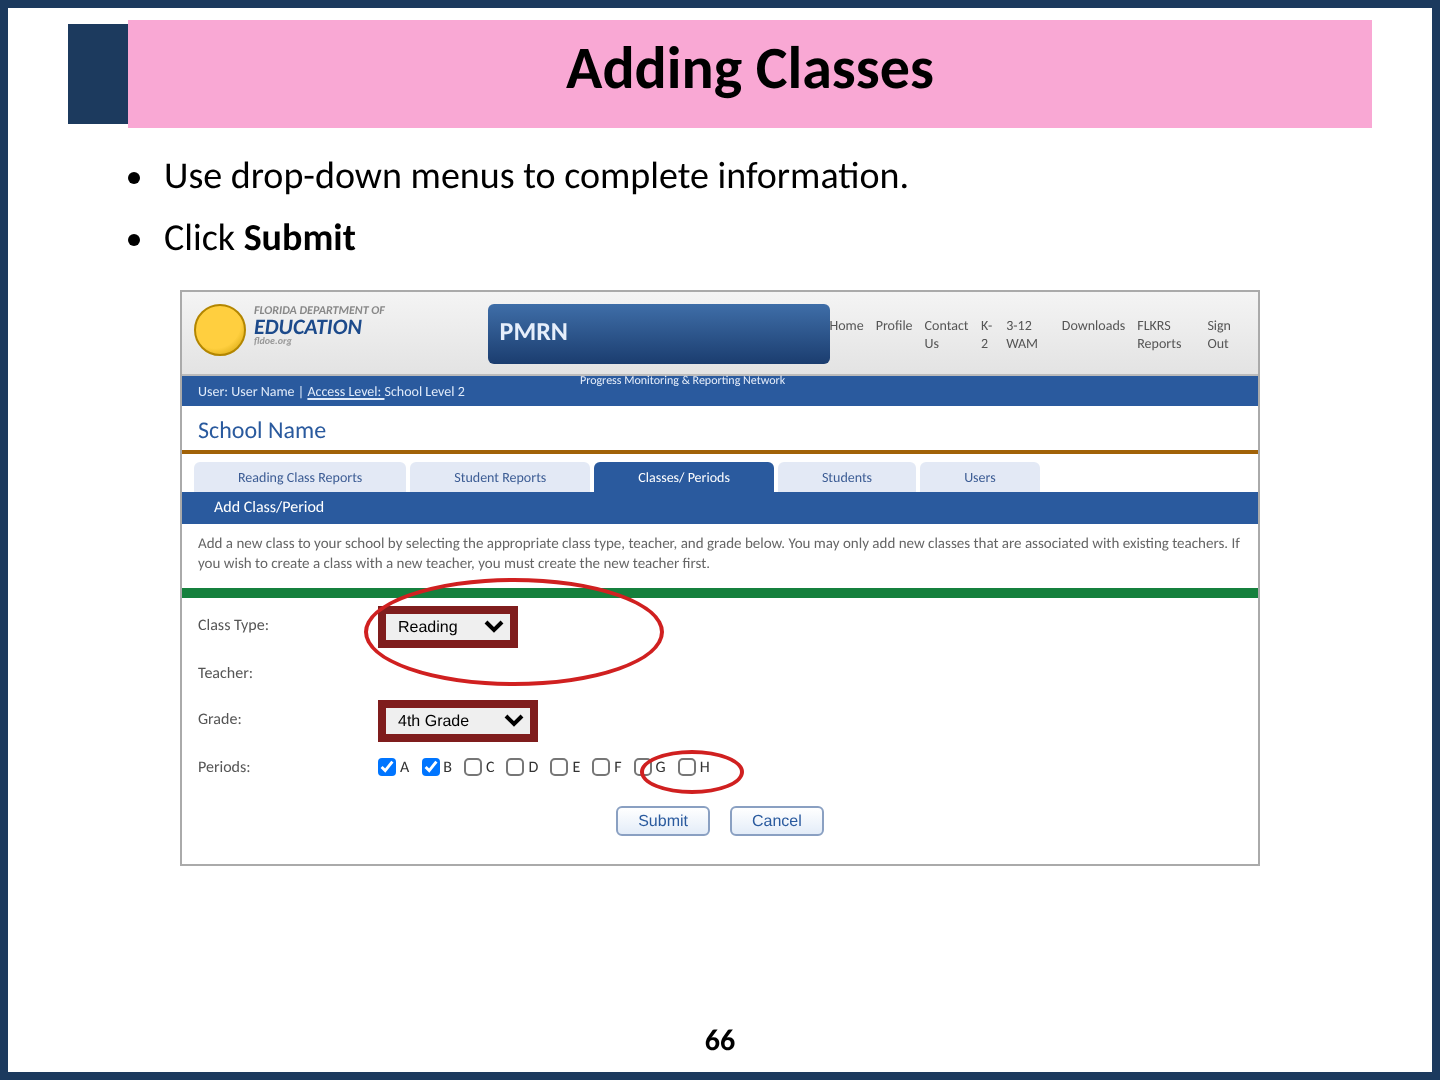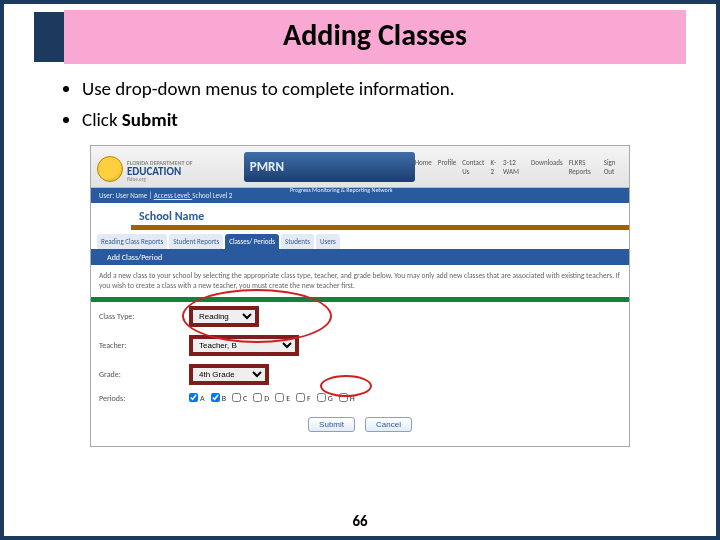--- a/index.html
+++ b/index.html
@@ -53,22 +53,23 @@
     align-items: center;
     height: 42px;
     background: linear-gradient(#f4f4f4, #e3e3e3);
     border-bottom: 1px solid #bbb;
   }
   .logo-edu {
     width: 150px;
     height: 30px;
     margin-left: 6px;
     display: flex;
-    align-items: flex-end;
+    align-items: flex-start;
     gap: 4px;
+    font-style: italic;
   }
   .seal {
     width: 26px; height: 26px; border-radius: 50%;
     background: radial-gradient(circle at 40% 35%, #ffcf3f 0 60%, #c99a00 100%);
     border: 1px solid #b38600;
   }
   .logo-text { font-size: 8px; color: #555; font-weight: 700; line-height: 1; }
   .logo-text span { display:block; font-size:11px; color:#1c4a8b; }
   .pmrn-logo {
     margin-left: 20px;
@@ -91,33 +92,32 @@
     background: #2a5a9e;
     color: #e0ebfa;
     font-size: 7px;
     padding: 3px 8px;
   }
   .userbar a { text-decoration: underline; color:#e0ebfa; }
   .school-row {
     padding: 6px 8px 2px 8px;
     color: #2a5a9e;
     font-size: 12px;
-    font-weight: 700;
-    border-bottom: 5px solid #a16207;
-    margin-left: 40px;
+    font-weight: 400;
+    border-bottom: 2px solid #a16207;
   }
   .tabs {
     display: flex;
     gap: 2px;
     padding: 4px 6px 0 6px;
   }
   .tab {
     background: #e3e9f5;
     border-radius: 3px 3px 0 0;
-    padding: 3px 4px;
+    padding: 3px 22px;
     font-size: 7px;
     color: #3c5c94;
     cursor: pointer;
   }
   .tab.active { background: #2a5a9e; color: #fff; }
   .subhdr {
     background: #2a5a9e;
     color: #fff;
     font-size: 8px;
     padding: 3px 16px;
@@ -226,23 +226,20 @@
     <div class="instruct">Add a new class to your school by selecting the appropriate class type, teacher, and grade below. You may only add new classes that are associated with existing teachers. If you wish to create a class with a new teacher, you must create the new teacher first.</div>
 
     <div class="formrow">
       <div class="lbl">Class Type:</div>
       <select class="sel" style="width:70px;">
         <option>Reading</option>
       </select>
     </div>
     <div class="formrow">
       <div class="lbl">Teacher:</div>
-      <select class="sel" style="width:110px;">
-        <option>Teacher, B</option>
-      </select>
     </div>
     <div class="formrow">
       <div class="lbl">Grade:</div>
       <select class="sel" style="width:80px;">
         <option>4th Grade</option>
       </select>
     </div>
     <div class="formrow">
       <div class="lbl">Periods:</div>
       <div class="periods">

